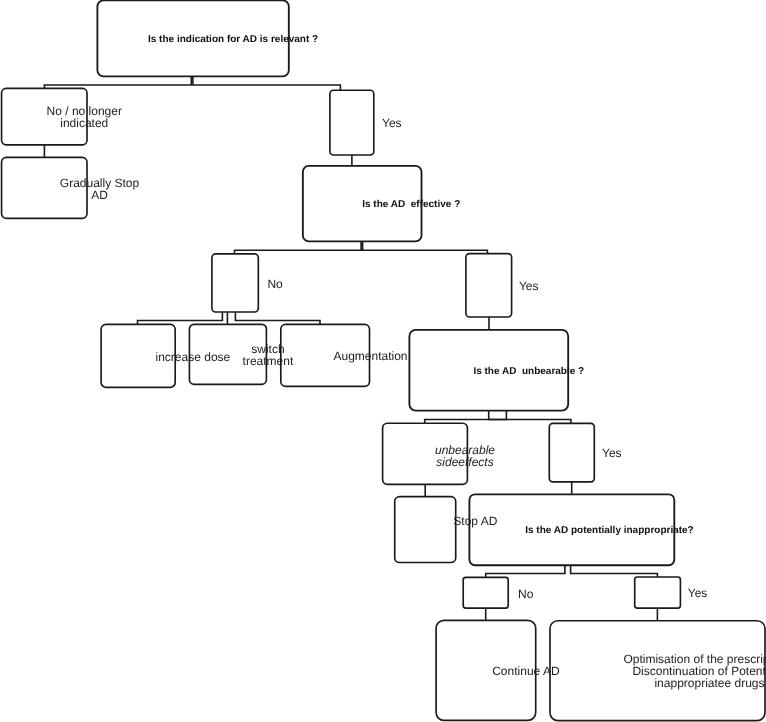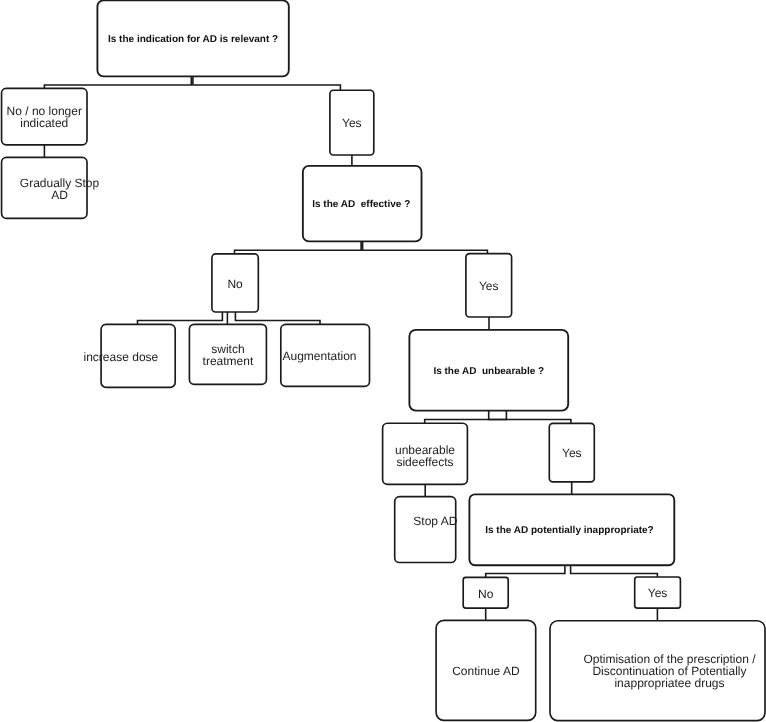--- a/index.html
+++ b/index.html
@@ -2,21 +2,21 @@
 <html><head>
 <meta charset="utf-8">
 <title>Antidepressant management decision tree</title>
 <style>
   html,body{margin:0;padding:0;background:#ffffff;}
   #page{will-change:transform;position:relative;width:766px;height:722px;background:#ffffff;overflow:hidden;
         font-family:"Liberation Sans", sans-serif;
         -webkit-font-smoothing:antialiased;text-rendering:geometricPrecision;}
   svg#art{position:absolute;left:0;top:0;width:766px;height:722px;}
   .lblbox{position:absolute;box-sizing:border-box;
-          display:flex;align-items:center;justify-content:center;text-align:center;}
+          display:flex;align-items:center;justify-content:center;text-align:center;margin-left:40px;}
   .lblbox .lbl{font-size:12px;line-height:12.0px;color:#1c1c1c;white-space:pre;
                position:relative;top:0.8px;}
   .lblbox.q .lbl{font-size:10px;font-weight:bold;color:#101010;top:1.7px;}
 </style>
 </head>
 <body>
 
 <div id="page">
   <svg id="art" viewBox="0 0 766 722" shape-rendering="geometricPrecision">
     <defs>
@@ -69,43 +69,43 @@
         <span class="lbl">No / no longer
 indicated</span>
       </div>
       <div class="lblbox" style="left: 16px; top: 156.48px; width: 87.1px; height: 62.75px;">
         <span class="lbl">Gradually Stop
 AD</span>
       </div>
       <div class="lblbox" style="left: 329.07px; top: 89.47px; width: 45.55px; height: 66.35px;">
         <span class="lbl">Yes</span>
       </div>
-      <div class="lblbox q" style="left: 301px; top: 164.88px; width: 120.5px; height: 77.45px;">
+      <div class="lblbox q" style="left: 311px; top: 164.88px; width: 120.5px; height: 77.45px;">
         <span class="lbl">Is the AD  effective ?</span>
       </div>
       <div class="lblbox" style="left: 211.08px; top: 253.08px; width: 48.05px; height: 59.75px;">
         <span class="lbl">No</span>
       </div>
-      <div class="lblbox" style="left: 83px; top: 323.48px; width: 75.75px; height: 64.75px;">
+      <div class="lblbox" style="left: 115px; top: 323.48px; width: 75.75px; height: 64.75px;">
         <span class="lbl">increase dose</span>
       </div>
       <div class="lblbox" style="left: 188.58px; top: 323.48px; width: 78.65px; height: 61.65px; text-align: center;">
         <span class="lbl">switch
 treatment</span>
       </div>
-      <div class="lblbox" style="left: 282px; top: 323.48px; width: 75px; height: 63.75px; border-radius: 21px;">
+      <div class="lblbox" style="left: 293px; top: 323.48px; width: 75px; height: 63.75px; border-radius: 21px;">
         <span class="lbl">Augmentation</span>
       </div>
       <div class="lblbox" style="left: 465.07px; top: 252.78px; width: 47.35px; height: 65.05px;">
         <span class="lbl">Yes</span>
       </div>
       <div class="lblbox q" style="left: 408.47px; top: 328.88px; width: 160.65px; height: 82.65px;">
         <span class="lbl">Is the AD  unbearable ?</span>
       </div>
-      <div class="lblbox" style="left: 381.78px; top: 422.38px; width: 86.45px; height: 66px;">
+      <div class="lblbox" style="left: 381.78px; top: 422.38px; width: 86.45px; height: 66px; font-style: italic;">
         <span class="lbl">unbearable
 sideeffects</span>
       </div>
       <div class="lblbox" style="left: 548.47px; top: 422.48px; width: 46.65px; height: 60.25px;">
         <span class="lbl">Yes</span>
       </div>
       <div class="lblbox" style="left: 404px; top: 495.78px; width: 62.65px; height: 48px;">
         <span class="lbl">Stop AD</span>
       </div>
       <div class="lblbox q" style="left: 468.47px; top: 493.38px; width: 202px; height: 72.75px; text-align: right;">

